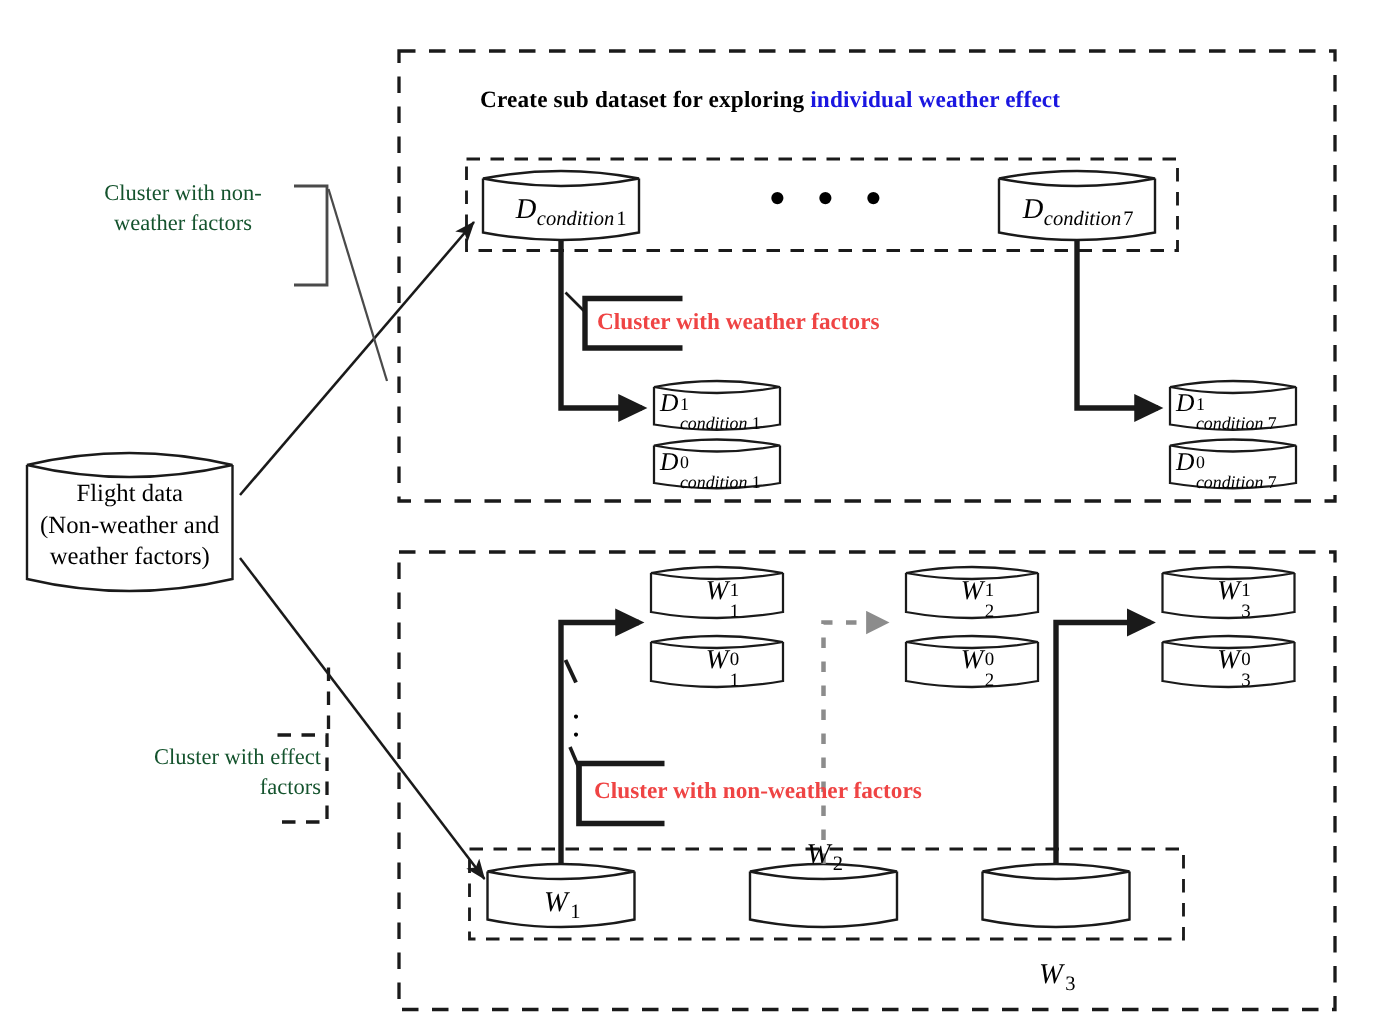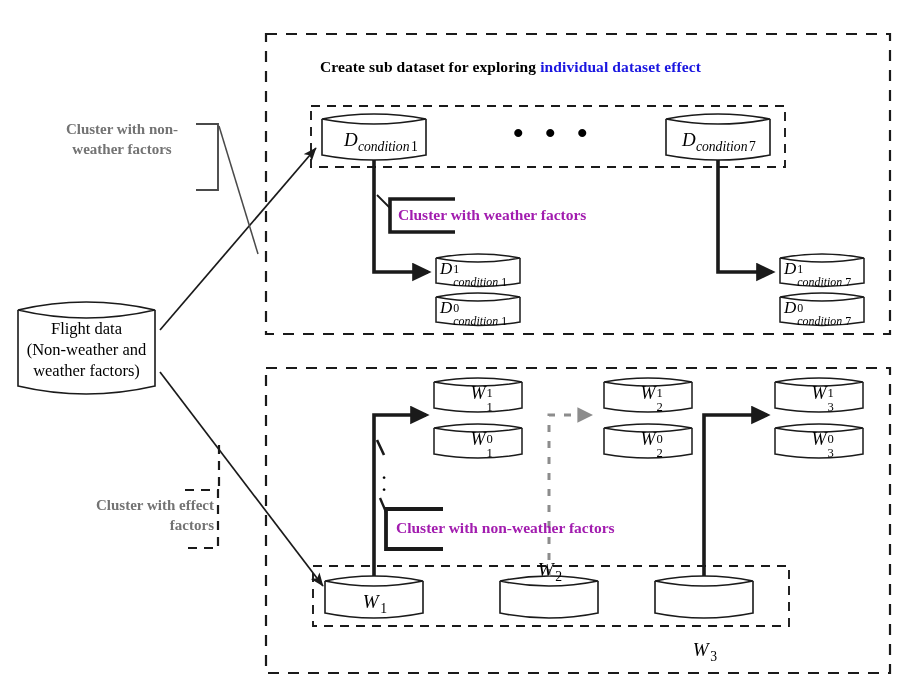--- a/index.html
+++ b/index.html
@@ -15,26 +15,26 @@
   .abs{position:absolute;}
   .panel-title{
     font-family:"Liberation Serif", serif;
     font-weight:bold;font-size:15.5px;color:#000;
     white-space:nowrap;letter-spacing:.1px;
   }
   .panel-title .accent{color:#1a16e0;}
 
   .side-label{
     font-family:"Liberation Serif", serif;
-    font-weight:bold;font-size:15px;color:#737373;
+    font-weight:normal;font-size:15px;color:#14532d;
     text-align:center;line-height:1.32;
   }
   .inline-label{
     font-family:"Liberation Serif", serif;
-    font-weight:bold;font-size:15.5px;color:#a21caf;
+    font-weight:bold;font-size:15.5px;color:#ef4444;
     white-space:nowrap;
   }
 
   
   .cyl{position:absolute;}
   .cyl .cyl-text{
     position:absolute;left:0;right:0;
     text-align:center;
     font-family:"Liberation Serif", serif;
     font-style:italic;
@@ -241,21 +241,21 @@
     <div>Cluster with non-</div>
     <div>weather factors</div>
   </div>
 
   <div class="abs side-label" style="left:24px;top:496px;width:190px;text-align:right;">
     <div>Cluster with effect</div>
     <div>factors</div>
   </div>
 
   <div class="abs panel-title" style="left:320px;top:58px;">
-    <span>Create sub dataset for exploring </span><span class="accent">individual dataset effect</span>
+    <span>Create sub dataset for exploring </span><span class="accent">individual weather effect</span>
   </div>
 
   <div class="dots" style="left:513px;top:118px;">• • •</div>
 
   <div class="cyl" style="left:322px;top:119px;width:116px;height:46px;">
     <div class="cyl-text" style="top:10px;font-size:19px;">
       <span>D</span><span class="sub">condition</span><span class="subn">1</span>
     </div>
   </div>
 

